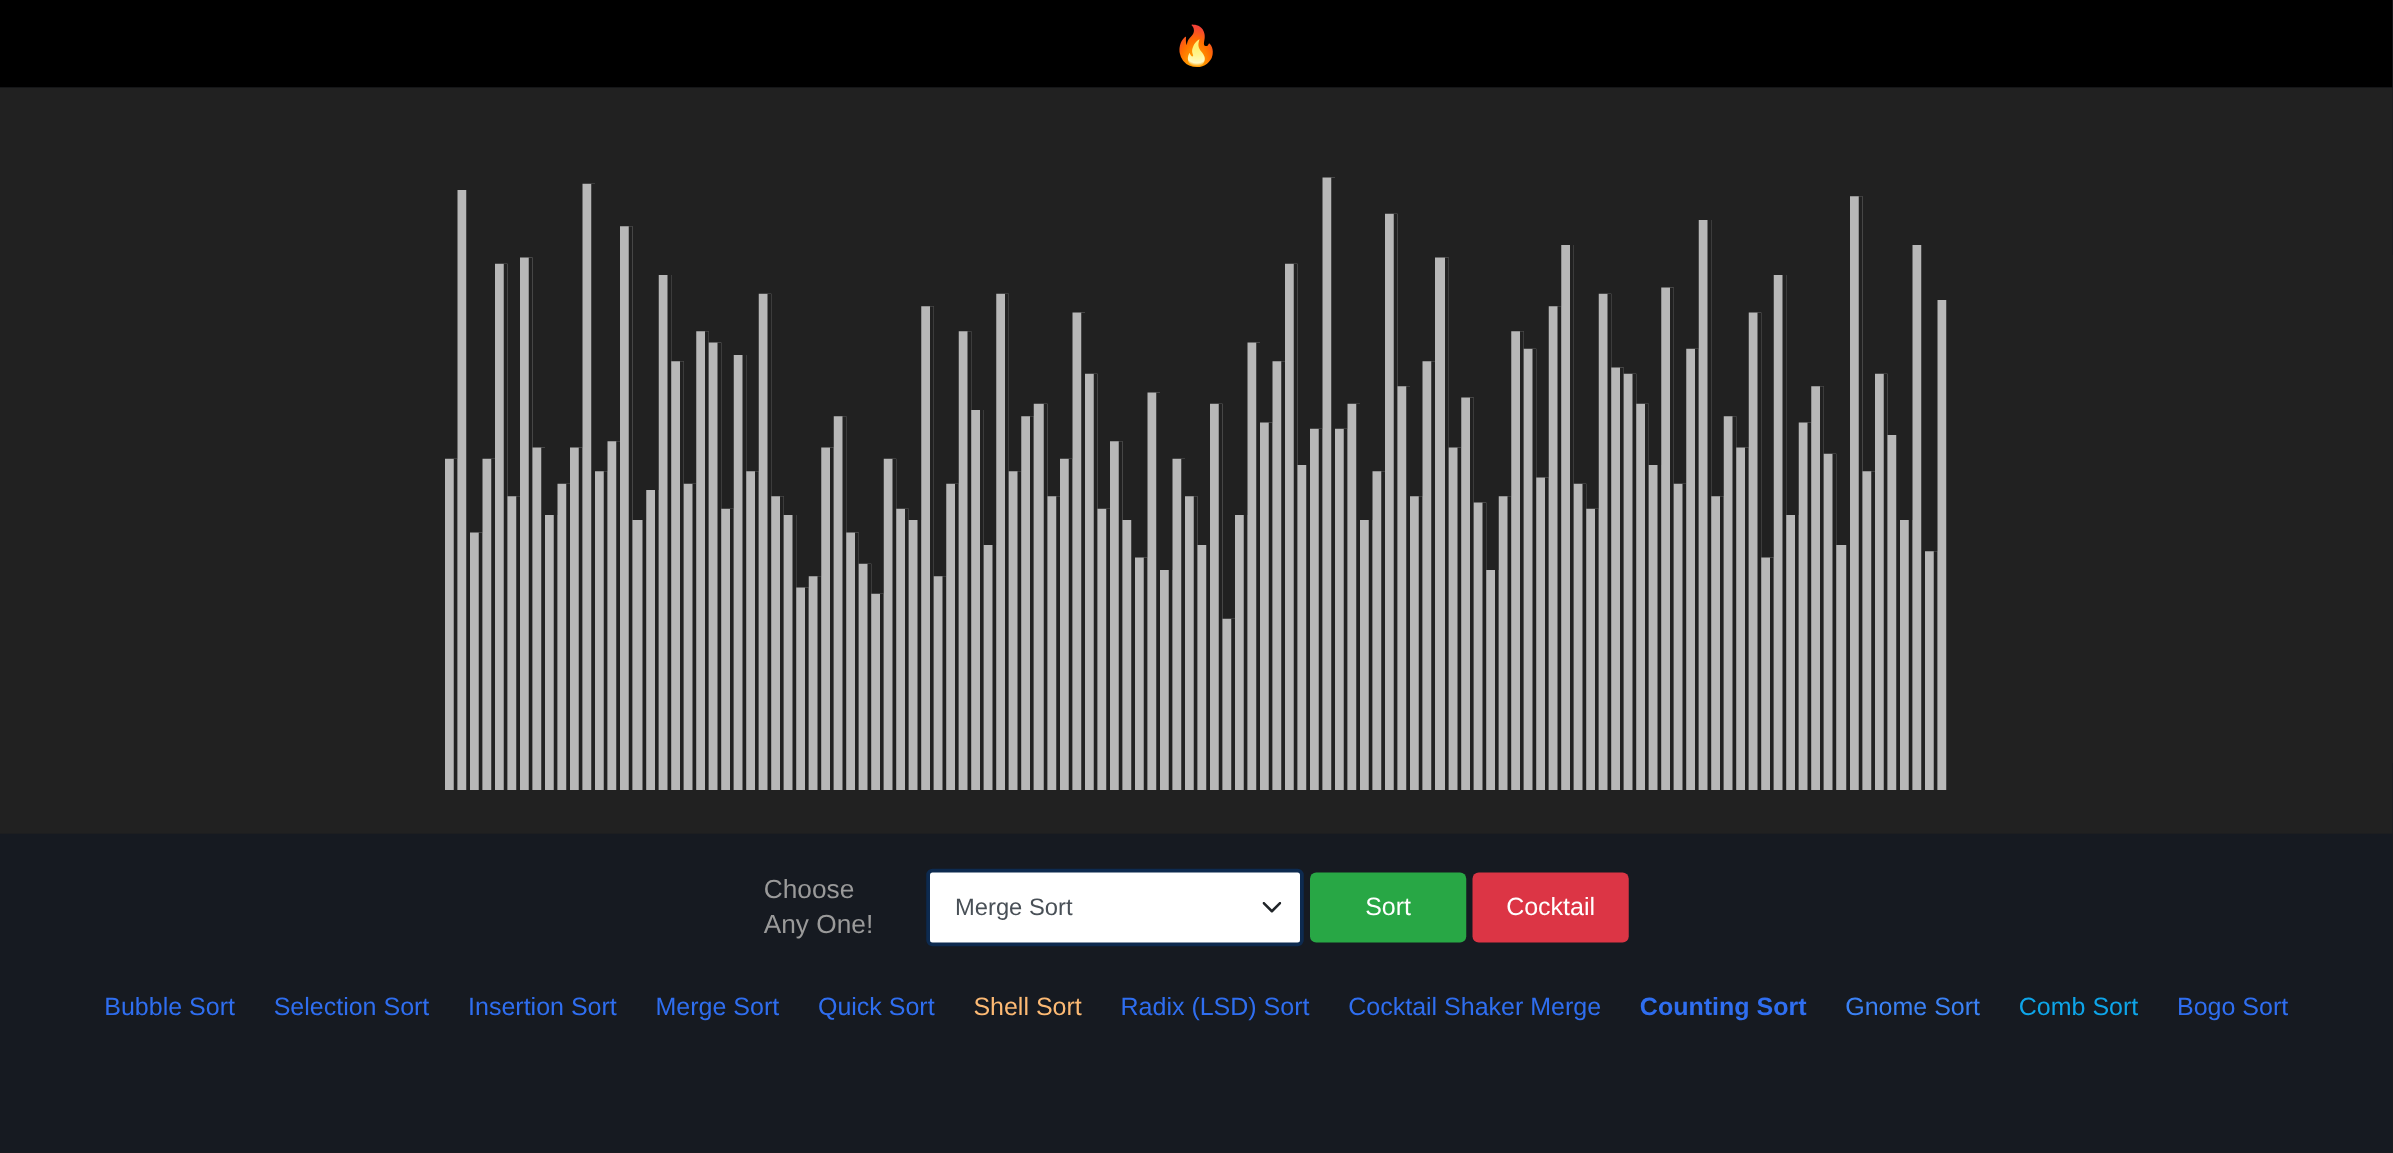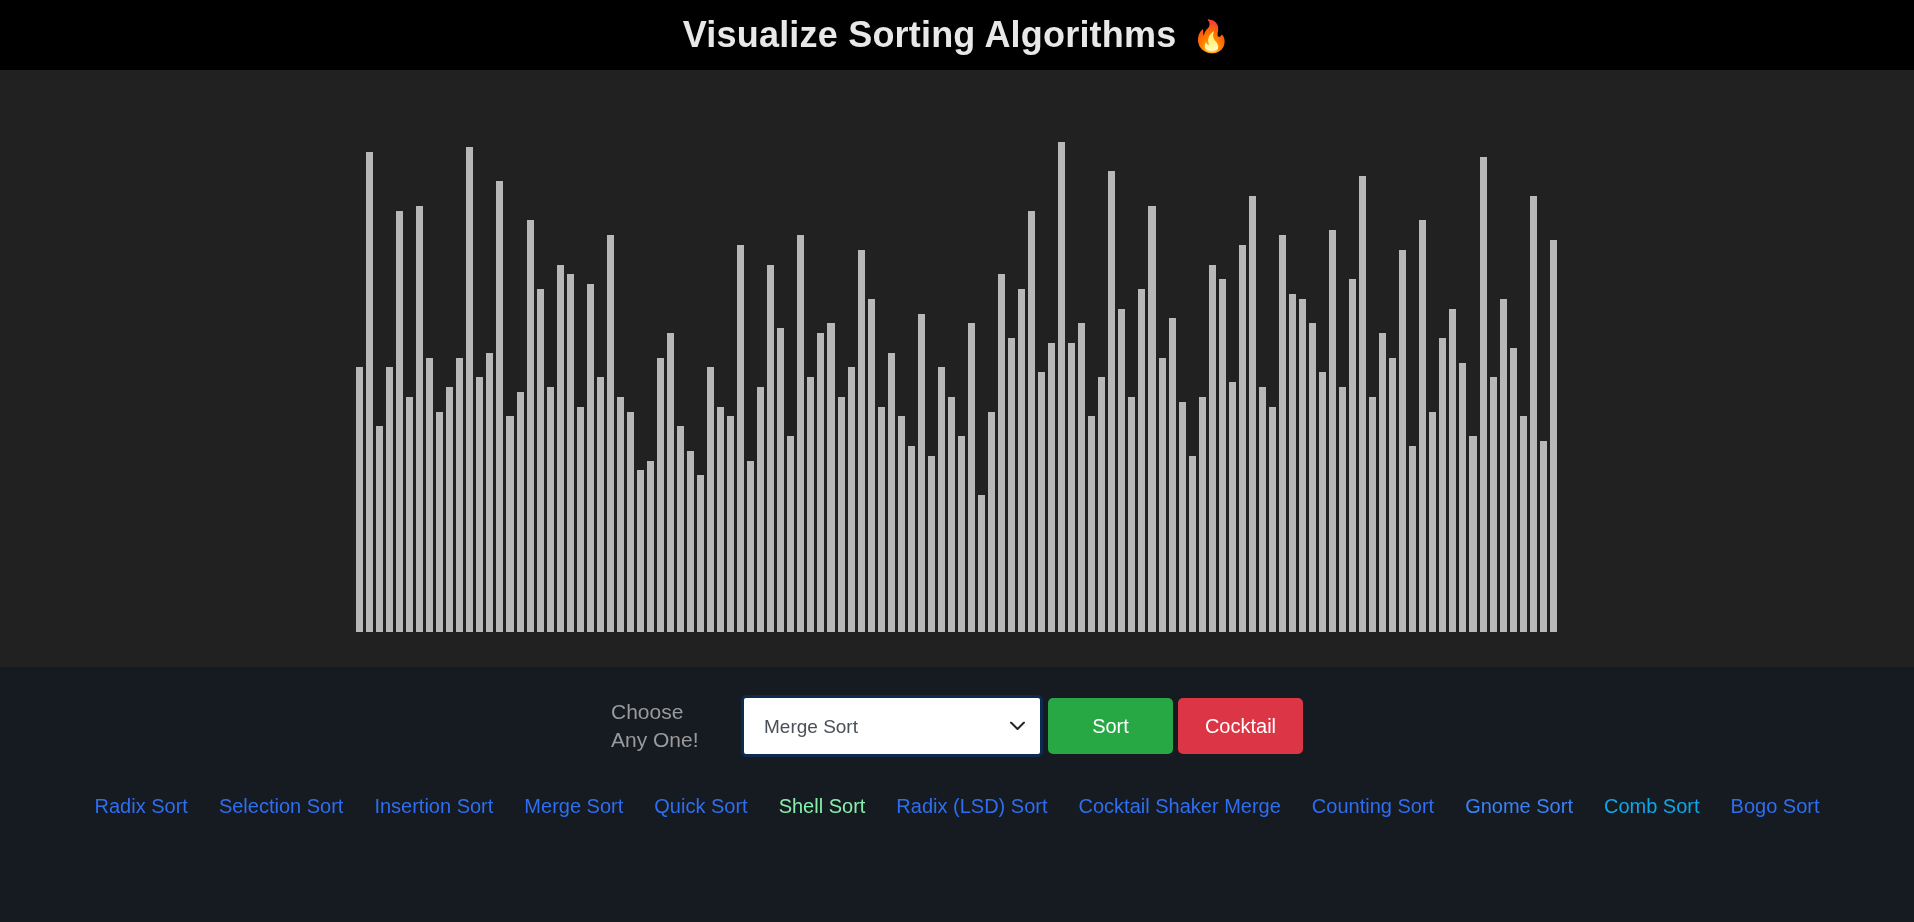--- a/index.html
+++ b/index.html
@@ -165,21 +165,20 @@
     text-decoration: none;
     white-space: nowrap;
     cursor: pointer;
   }
 </style>
 </head>
 <body>
 
 <header id="app-header">
   <h1 id="page-title">
-    <span>Visualize Sorting Algorithms</span>
     <span id="title-emoji">🔥</span>
   </h1>
 </header>
 
 <section id="visualizer-section">
   <div id="bars-container">
       <div class="bar" style="height: 54%; background: rgb(184, 184, 184);"></div>
       <div class="bar" style="height: 98%; background: rgb(184, 184, 184);"></div>
       <div class="bar" style="height: 42%; background: rgb(184, 184, 184);"></div>
       <div class="bar" style="height: 54%; background: rgb(184, 184, 184);"></div>
@@ -317,26 +316,26 @@
         </svg>
       </span>
     </div>
 
     <button id="sort-button" class="action-button" style="background: rgb(40, 167, 69);">Sort</button>
 
     <button id="shuffle-button" class="action-button" style="background: rgb(220, 53, 69);">Cocktail</button>
   </div>
 
   <nav id="algorithm-links">
-      <a class="algorithm-link" href="#" style="color: rgb(47, 110, 240);">Radix Sort</a>
+      <a class="algorithm-link" href="#" style="color: rgb(47, 110, 240);">Bubble Sort</a>
       <a class="algorithm-link" href="#" style="color: rgb(47, 110, 240);">Selection Sort</a>
       <a class="algorithm-link" href="#" style="color: rgb(47, 110, 240);">Insertion Sort</a>
       <a class="algorithm-link" href="#" style="color: rgb(47, 110, 240);">Merge Sort</a>
       <a class="algorithm-link" href="#" style="color: rgb(47, 110, 240);">Quick Sort</a>
-      <a class="algorithm-link" href="#" style="color: #86efac;">Shell Sort</a>
+      <a class="algorithm-link" href="#" style="color: #fdba74;">Shell Sort</a>
       <a class="algorithm-link" href="#" style="color: rgb(47, 110, 240);">Radix (LSD) Sort</a>
       <a class="algorithm-link" href="#" style="color: rgb(47, 110, 240);">Cocktail Shaker Merge</a>
-      <a class="algorithm-link" href="#" style="color: rgb(47, 110, 240);">Counting Sort</a>
+      <a class="algorithm-link" href="#" style="color: rgb(47, 110, 240); font-weight: bold;">Counting Sort</a>
       <a class="algorithm-link" href="#" style="color: #3b82f6;">Gnome Sort</a>
       <a class="algorithm-link" href="#" style="color: #0ea5e9;">Comb Sort</a>
       <a class="algorithm-link" href="#" style="color: rgb(47, 110, 240);">Bogo Sort</a>
     </nav>
 </section>
 
 </body></html>

